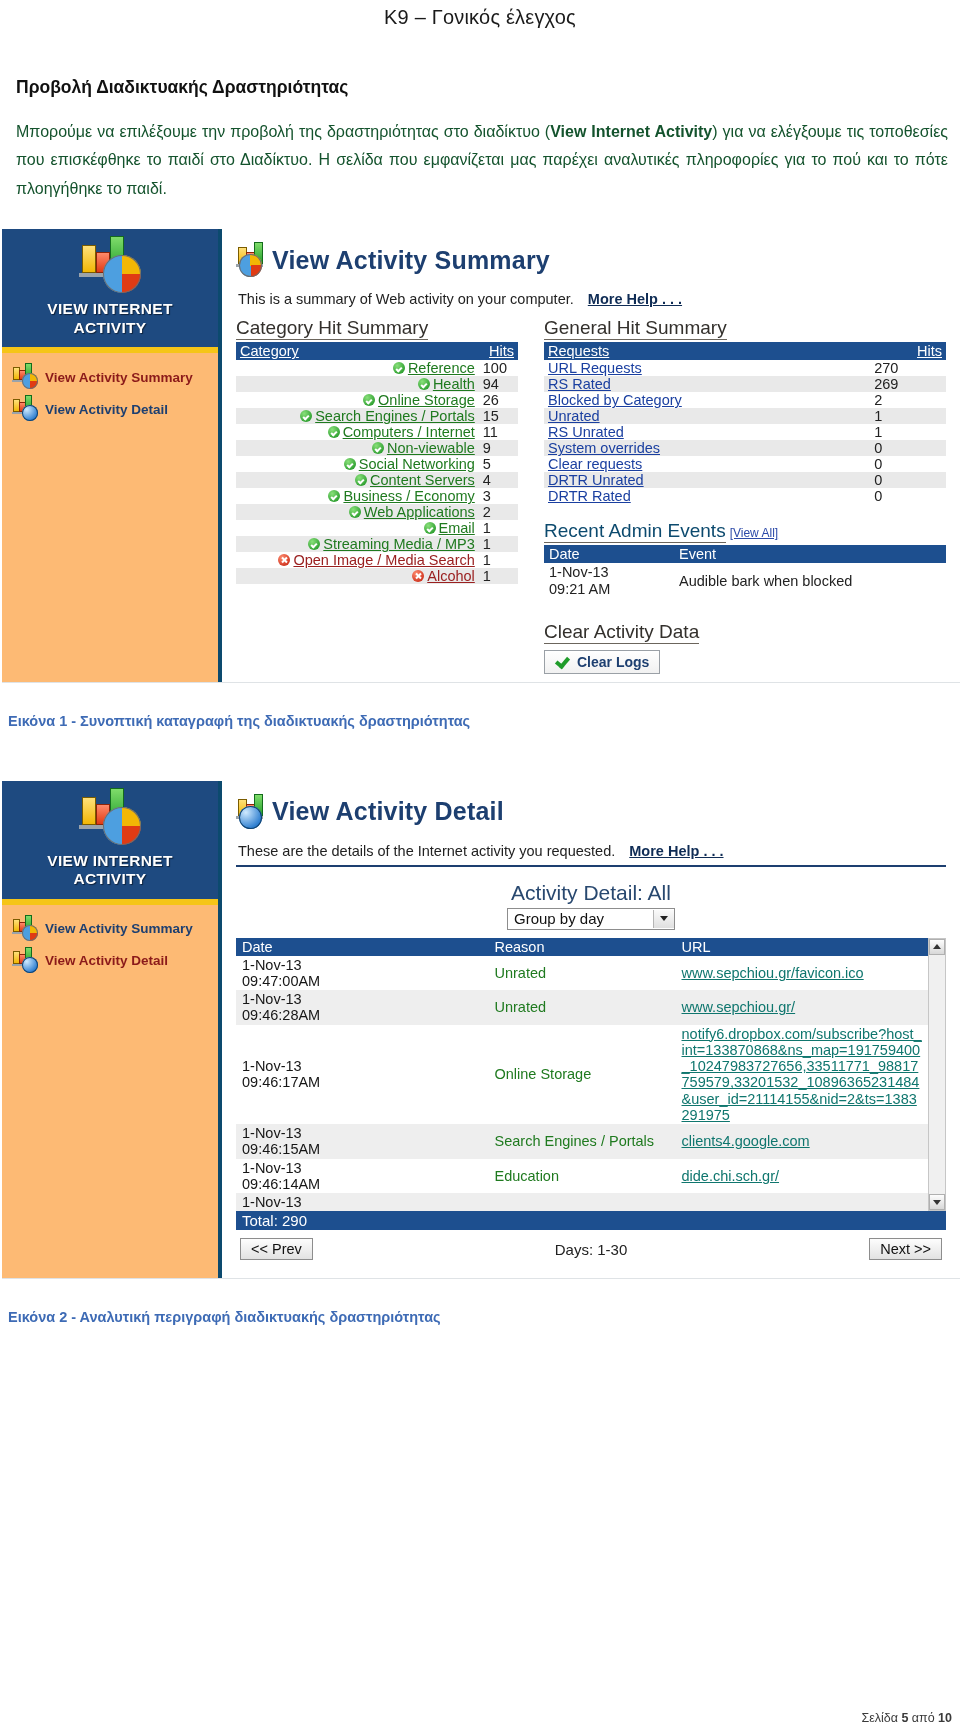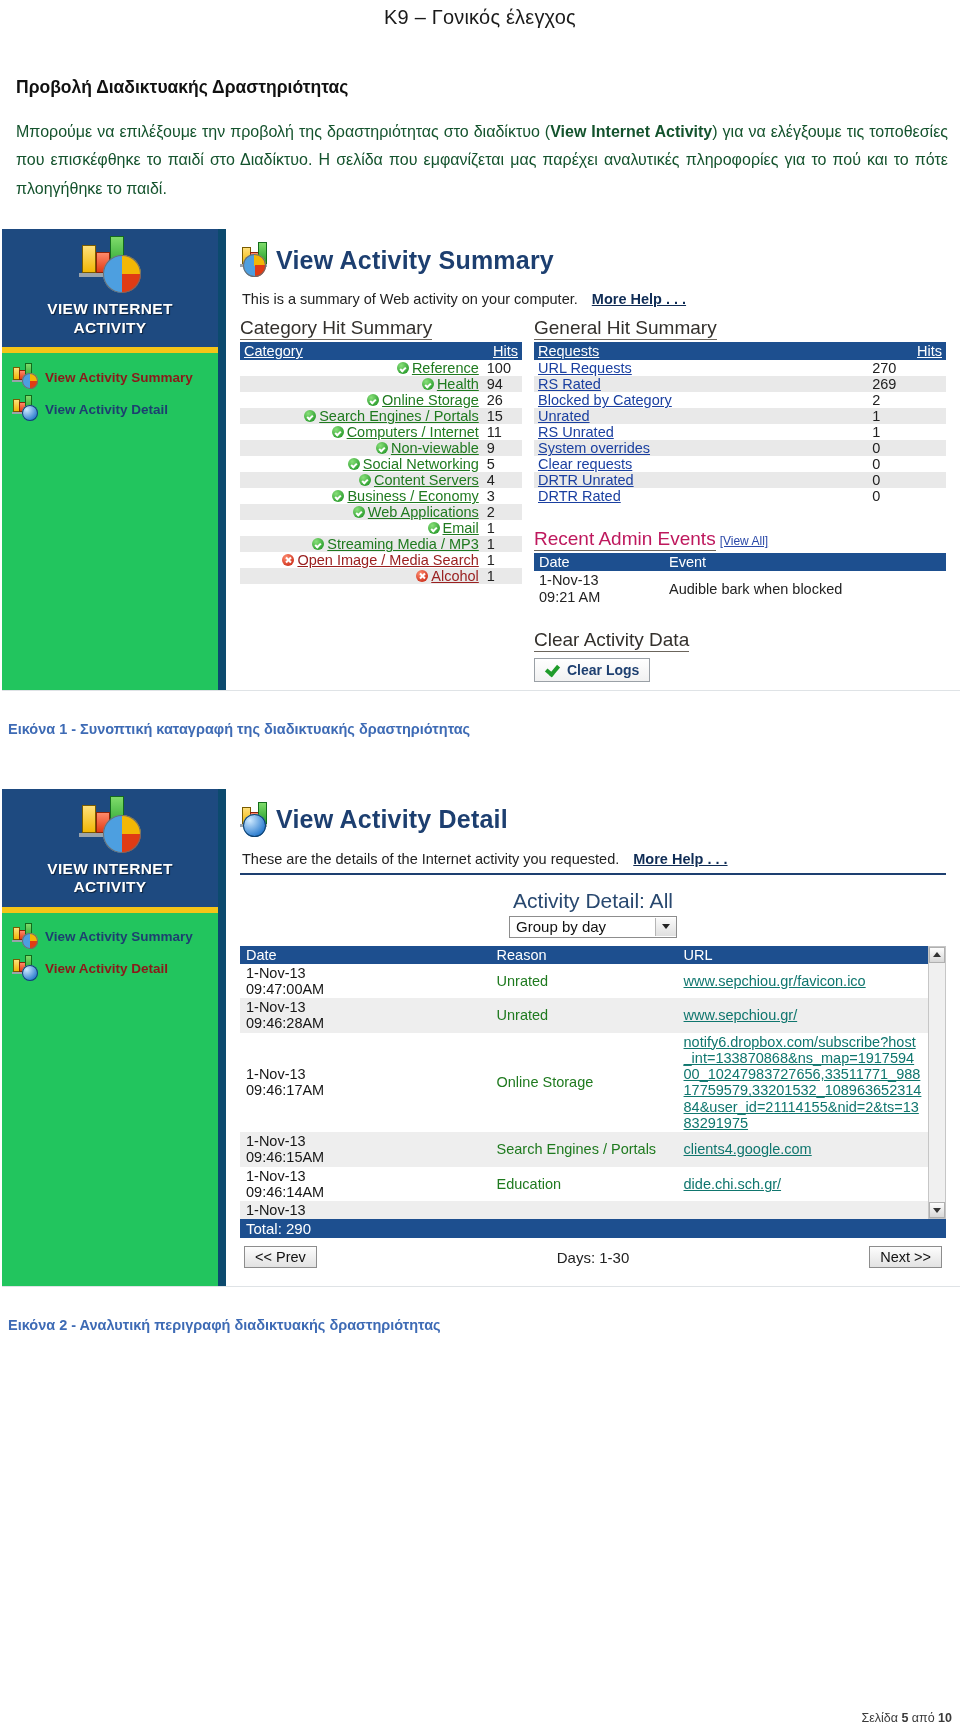--- a/index.html
+++ b/index.html
@@ -43,22 +43,22 @@
     margin-left:2px;
   }
   .shot .inner{
     display:flex;
     border-bottom:1px solid #dfe3e6;
   }
   
   .navpanel{
     width:216px;
     flex:0 0 216px;
-    border-right:8px solid #0c4a6e;
-    background:#22c55e;
+    border-right:4px solid #0c4a6e;
+    background:#fdba74;
   }
   .navhero{
     background:#1e4a80;
     height:118px;
     position:relative;
     border-bottom:6px solid #f5c518;
     text-align:center;
     color:#fff;
   }
   .navhero .hero-title{
@@ -143,21 +143,21 @@
   .page-head{display:flex;align-items:center;gap:10px;}
   .page-head h3{
     margin:0;font-size:25px;color:#1d3f70;font-weight:bold;letter-spacing:.2px;
   }
   .page-sub{
     margin:14px 0 0 2px;font-size:14.5px;color:#222;
   }
   .page-sub .morehelp{font-weight:bold;color:#0f2c55;margin-left:10px;}
   .rule{height:2px;background:#1d3f70;margin:6px 0 0 0;}
 
-  .cols{display:flex;gap:12px;margin-top:10px;}
+  .cols{display:flex;gap:26px;margin-top:10px;}
   .col-left{width:282px;flex:0 0 282px;}
   .col-right{flex:1 1 auto;}
 
   .tbl-title{
     font-size:19px;color:#33302c;border-bottom:1px solid #6b655c;
     display:inline-block;padding-bottom:0px;margin-bottom:2px;
   }
   table.hits{width:100%;border-collapse:collapse;font-size:14.5px;}
   table.hits th{
     background:#1d4f8f;color:#fff;text-align:left;font-weight:normal;
@@ -167,22 +167,22 @@
   table.hits td{padding:0px 4px;vertical-align:middle;}
   table.hits td.num{text-align:left;color:#222;}
   table.hits tr.alt td{background:#e9e9e9;}
   .catcell{display:flex;align-items:center;justify-content:flex-end;}
   .catcell a{text-decoration:underline;}
   .lk-green{color:#1f7a1f;}
   .lk-red{color:#9a2020;}
   .lk-blue{color:#1a3fa0;text-decoration:underline;}
 
   .events-title{
-    font-size:19px;color:#be185d;border-bottom:1px solid #6b655c;
-    display:inline-block;margin-top:24px;
+    font-size:19px;color:#0c4a6e;border-bottom:1px solid #6b655c;
+    display:inline-block;margin-top:16px;
   }
   .viewall{font-size:12px;color:#2b49a8;text-decoration:underline;margin-left:4px;}
   table.events{width:100%;border-collapse:collapse;font-size:14.5px;margin-top:2px;}
   table.events th{background:#1d4f8f;color:#fff;text-align:left;font-weight:normal;padding:1px 5px;}
   table.events td{padding:1px 5px;color:#222;line-height:1.15;}
   .clear-title{
     font-size:19px;color:#33302c;border-bottom:1px solid #6b655c;
     display:inline-block;margin-top:22px;
   }
   .btn{

